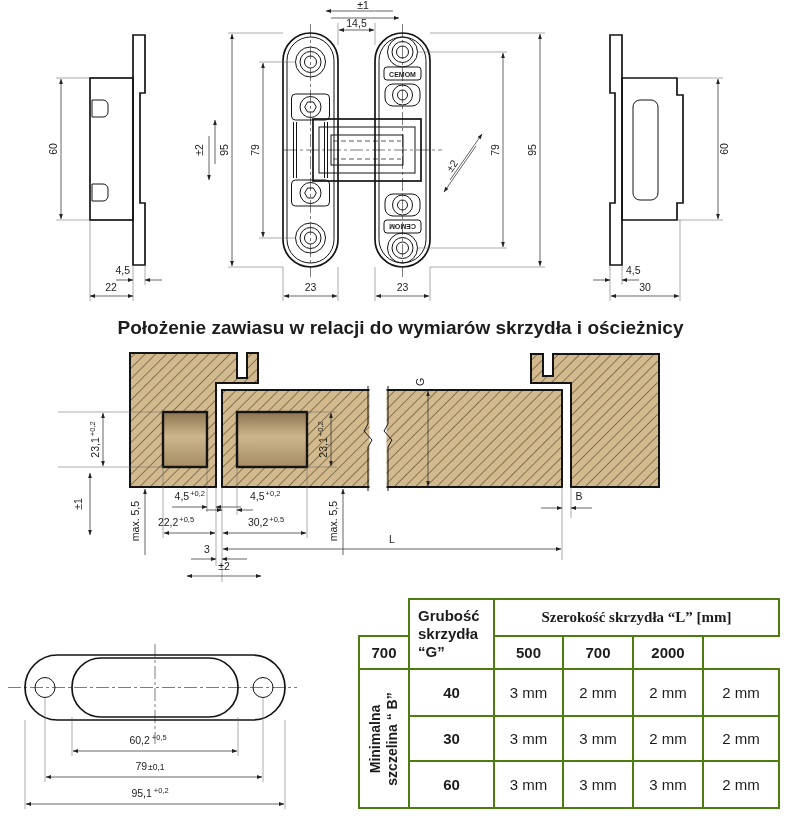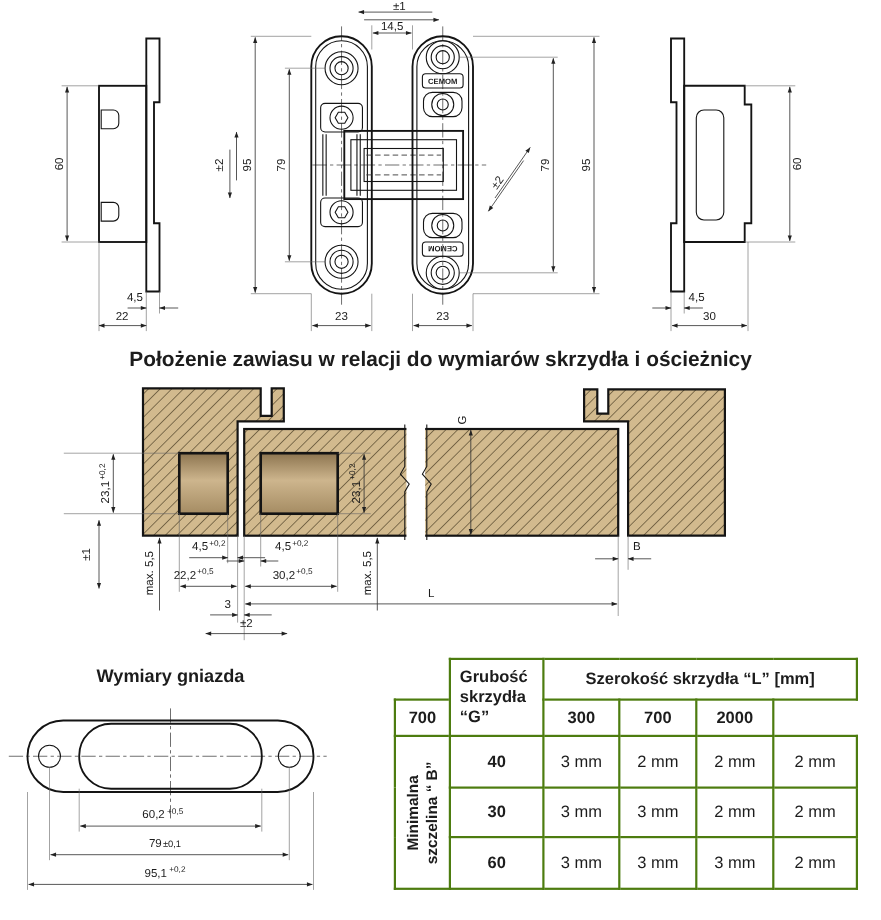--- a/index.html
+++ b/index.html
@@ -19,21 +19,21 @@
   .cl{stroke:#444444;stroke-width:0.7;fill:none;stroke-dasharray:13 3 3 3;}
   .dsh{stroke:#333333;stroke-width:0.8;fill:none;stroke-dasharray:5 3;}
   #section-title{position:absolute;top:317px;left:0;width:801px;text-align:center;
                  font-size:19px;font-weight:bold;}
   #socket-title{position:absolute;top:606px;left:30px;width:250px;text-align:center;
                 font-size:16.5px;font-weight:bold;}
   #gap-table{position:absolute;left:358px;top:598px;border-collapse:collapse;table-layout:fixed;width:420px;font-size:15px;}
   #gap-table td{border:2px solid #4d7c0f;text-align:center;vertical-align:middle;padding:0;}
   #gap-table td.corner{border:none;}
   #gap-table td.thick-hdr{text-align:left;padding:2px 4px 2px 8px;font-weight:bold;line-height:1.2;}
-  #gap-table td.span-hdr{font-weight:bold;}
+  #gap-table td.span-hdr{font-weight:bold;font-family:Liberation Serif, serif;}
   #gap-table td.w-col{font-weight:bold;margin-left:36px;}
   #gap-table td.g-val{font-weight:bold;}
   #gap-table td.vert{position:relative;}
   #gap-table td.vert .rot{position:absolute;top:50%;left:50%;transform:translate(-50%,-50%) rotate(-90deg);
        white-space:nowrap;font-weight:bold;font-size:14px;line-height:1.2;text-align:center;}
   .r1 td{height:35px;} .r2 td{height:31px;}
   .d1 td{height:45px;} .d2 td{height:43px;} .d3 td{height:45px;}
 </style>
 </head>
 <body>
@@ -279,21 +279,20 @@
   <line class="ext" x1="562" y1="137" x2="562" y2="210"></line>
   <line class="ext" x1="571" y1="137" x2="571" y2="168"></line>
   <line class="dim" x1="541" y1="158" x2="562" y2="158" marker-end="url(#aC)"></line>
   <line class="dim" x1="592" y1="158" x2="571" y2="158" marker-end="url(#aC)"></line>
   <text x="579" y="150" text-anchor="middle">B</text>
 
   <line class="dim" x1="223" y1="199" x2="561" y2="199" marker-start="url(#aC)" marker-end="url(#aC)"></line>
   <text x="392" y="193" text-anchor="middle">L</text>
 </svg>
 
-<div id="socket-title">Wymiary gniazda</div>
 
 <svg id="socket-drawing" style="top:630px" width="355" height="206" viewBox="0 0 355 206">
   <defs>
     <marker id="aS" viewBox="0 0 10 10" refX="9.5" refY="5" markerWidth="11" markerHeight="7" orient="auto-start-reverse">
       <path d="M0,1.4 L10,5 L0,8.6 Z" fill="#222"></path>
     </marker>
   </defs>
   <line class="cl" x1="8" y1="57.5" x2="297" y2="57.5"></line>
   <line class="cl" x1="155" y1="14" x2="155" y2="114"></line>
   <rect class="out" x="25" y="25" width="260" height="65" rx="32.5"></rect>
@@ -327,21 +326,21 @@
         <col style="width:76px">
       </colgroup>
   <tbody>
         <tr class="r1">
     <td class="corner"></td>
     <td class="thick-hdr" rowspan="2">Grubość skrzydła “G”</td>
     <td class="span-hdr" colspan="4">Szerokość skrzydła “L” [mm]</td>
   </tr>
   <tr class="r2">
     <td class="w-col">700</td>
-    <td class="w-col">300</td>
+    <td class="w-col">500</td>
     <td class="w-col">700</td>
     <td class="w-col">2000</td>
   </tr>
   <tr class="d1">
     <td class="vert" rowspan="3">
       <div class="rot"><span>Minimalna</span><br>
       <span>szczelina “ B”</span></div>
     </td>
     <td class="g-val">40</td>
     <td>3 mm</td>

